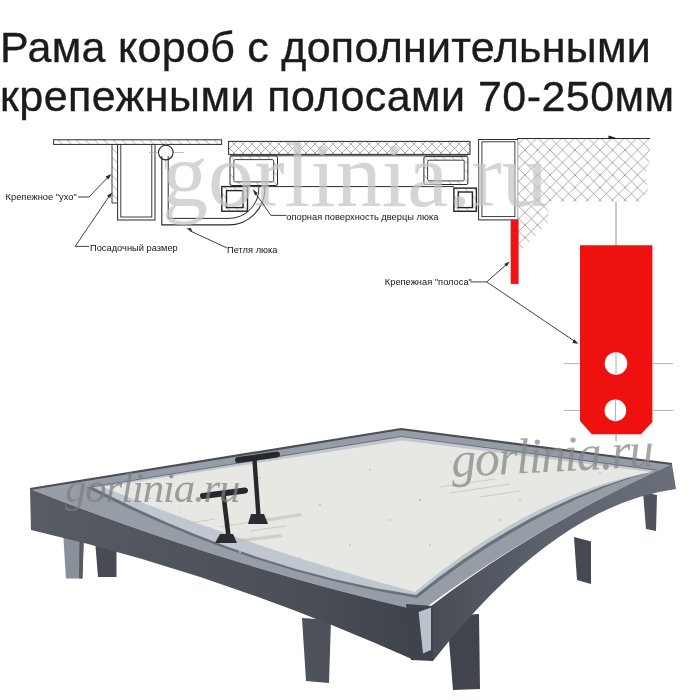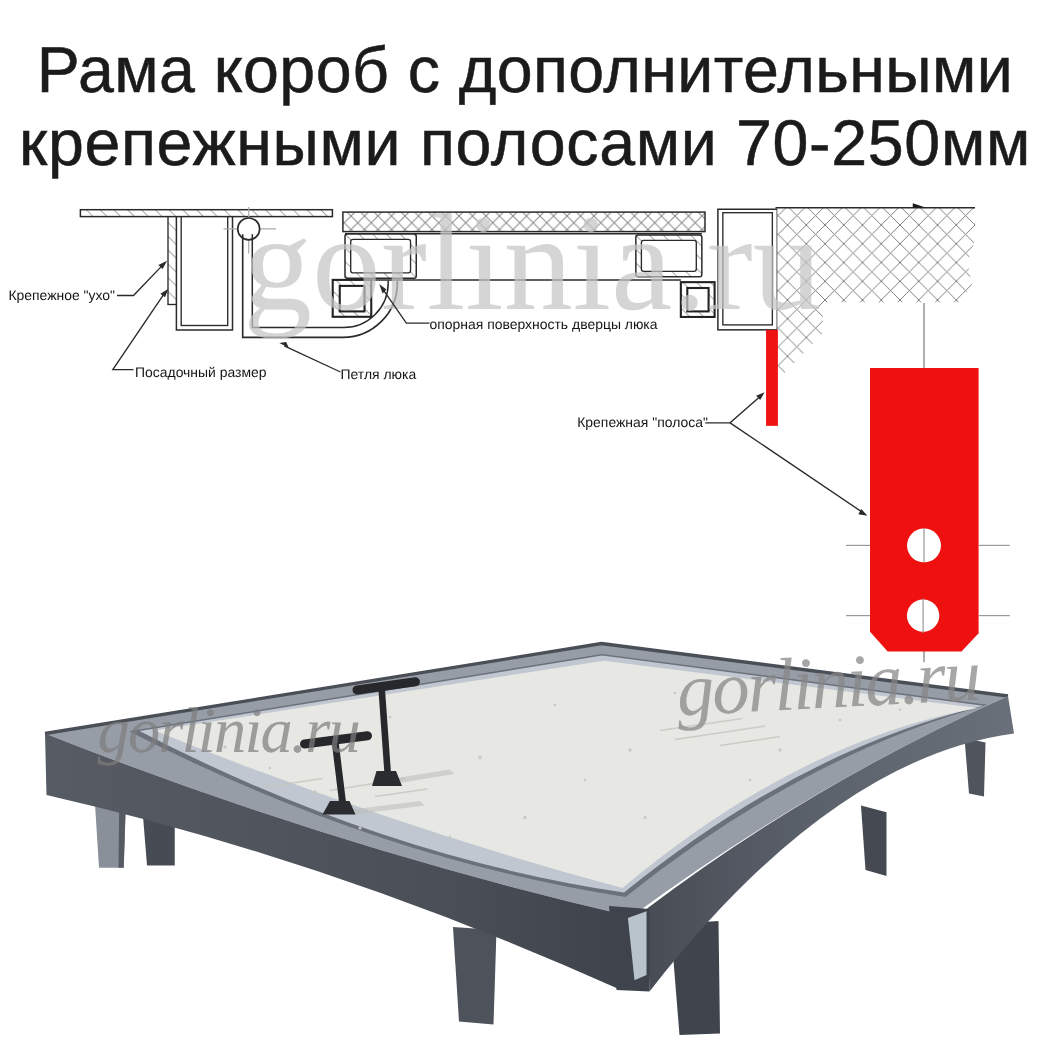--- a/index.html
+++ b/index.html
@@ -1,17 +1,17 @@
 <!DOCTYPE html>
 <html><head>
 <meta charset="utf-8">
 <style>
   html,body{margin:0;padding:0;width:700px;height:700px;background:#fff;overflow:hidden;}
   body{font-family:"Liberation Sans",sans-serif;position:relative;}
-  .title{position:absolute;left:0;top:23px;width:700px;text-align:center;
+  .title{position:absolute;left:0;top:23px;width:700px;
          font-size:43px;line-height:49px;color:#1b1b1b;white-space:nowrap;-webkit-text-stroke:0.35px #1b1b1b;}
   .t2{letter-spacing:0.45px;}
   svg{position:absolute;left:0;top:0;}
   .lbl{font-family:"Liberation Sans",sans-serif;font-size:9.3px;fill:#151515;}
 </style>
 </head>
 <body>
 
 <div class="title"><span style="letter-spacing:0.28px">Рама короб с дополнительными</span><br><span class="t2">крепежными полосами 70-250мм</span></div>
 <svg width="700" height="700" viewBox="0 0 700 700">

